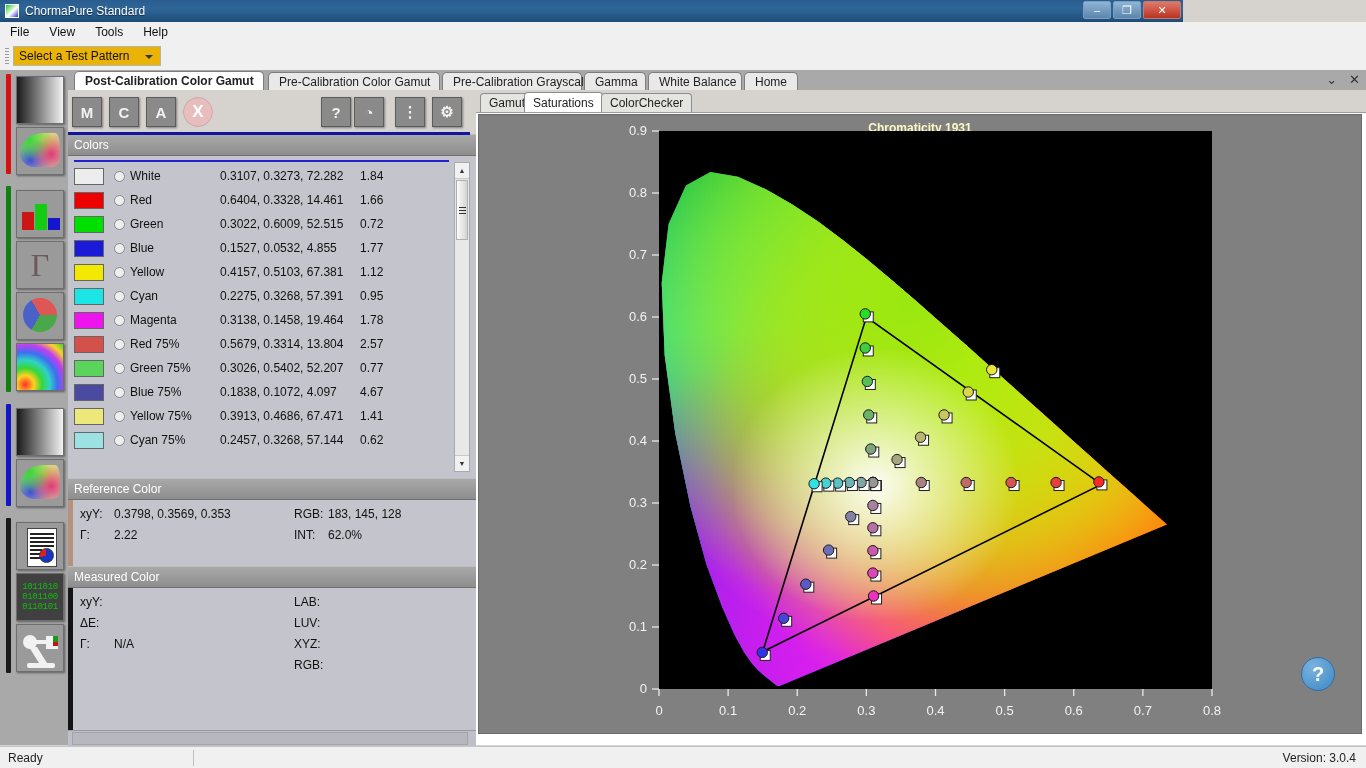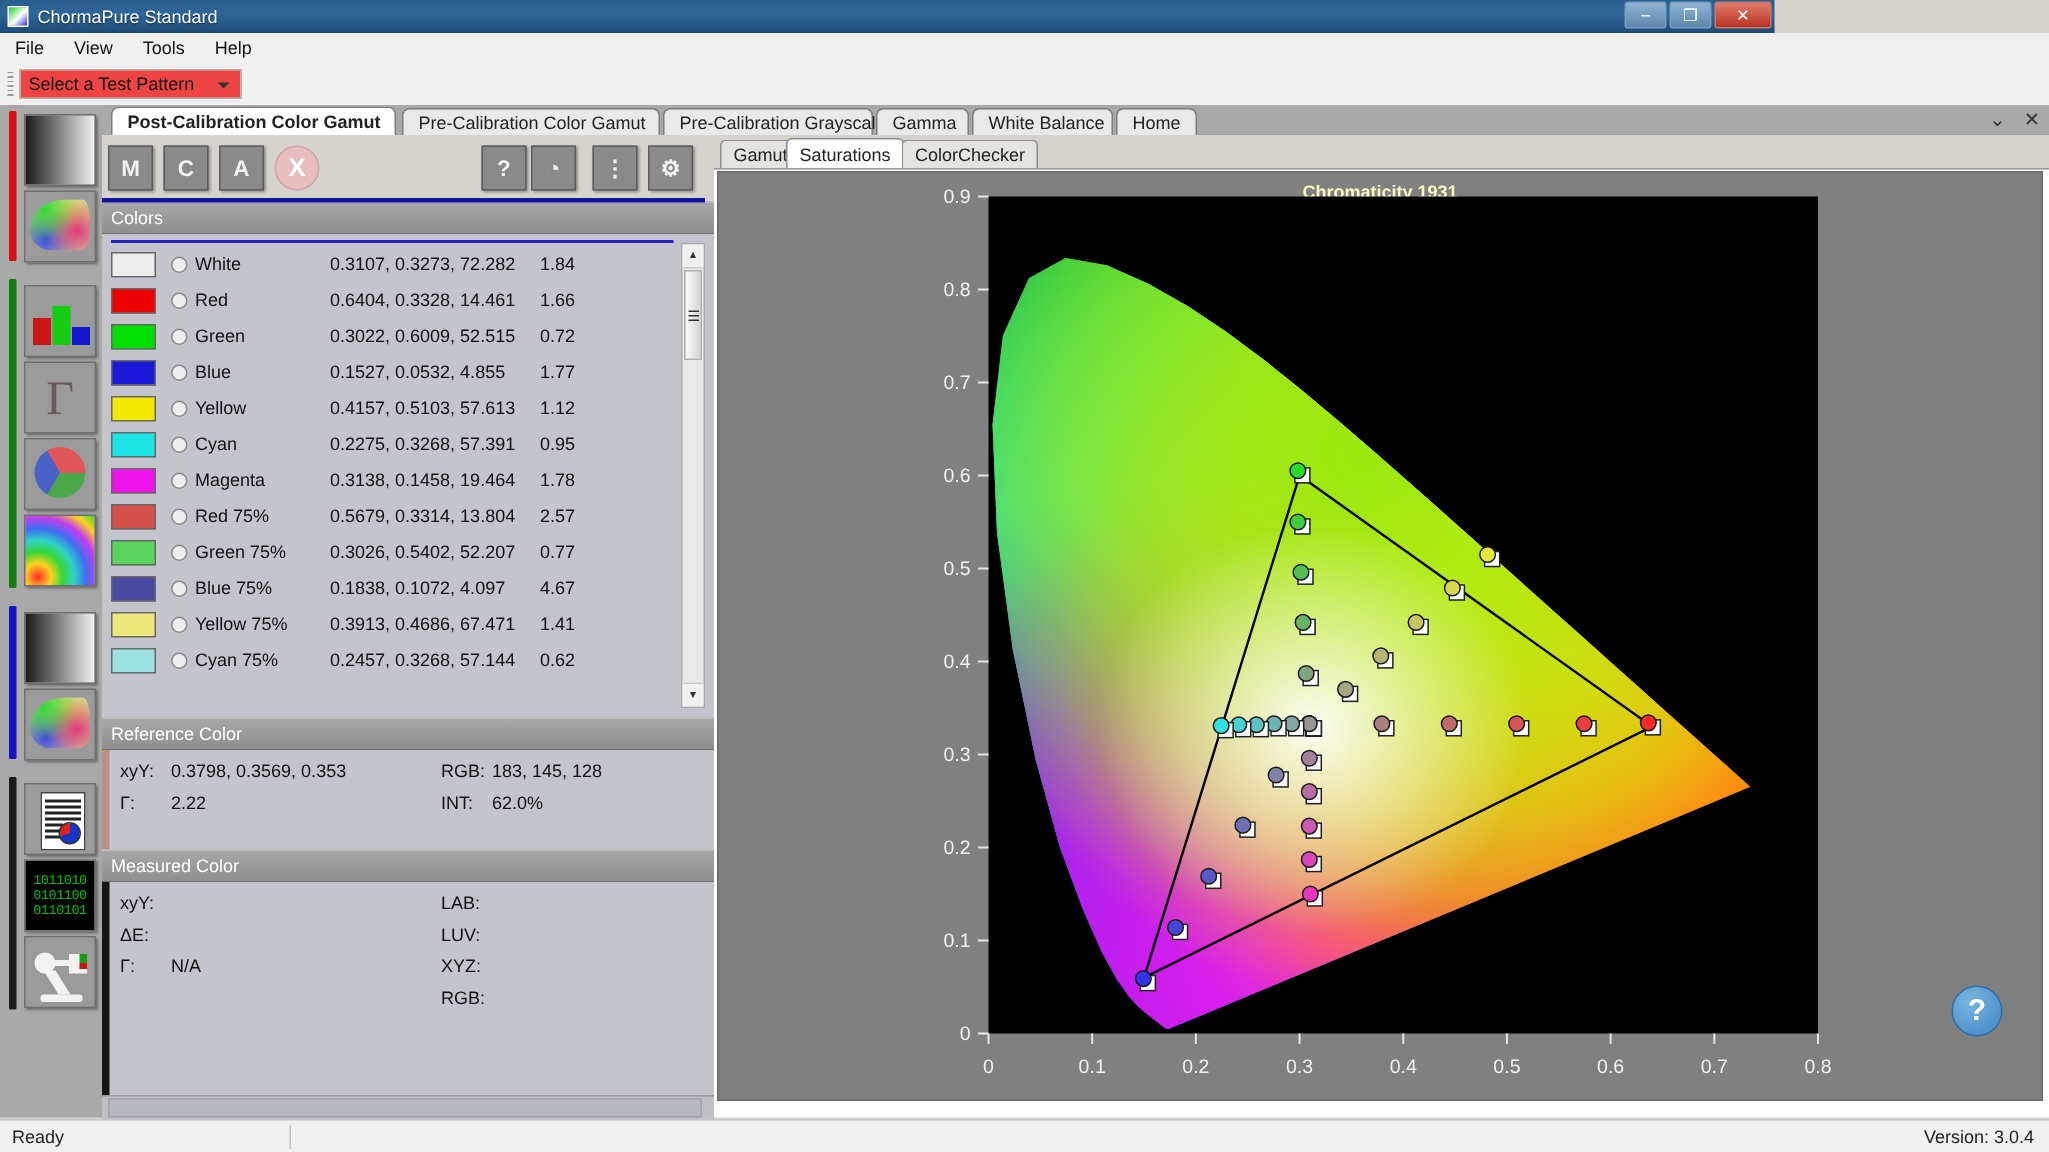--- a/index.html
+++ b/index.html
@@ -43,21 +43,21 @@
 
   
   .ptbar{
     position:absolute;left:0;top:42px;width:1366px;height:28px;
     background:#f0f0f0;border-bottom:1px solid #c8c8c0;
     display:flex;align-items:center;
   }
   .grip{width:4px;height:16px;margin:0 4px 0 5px;
     background-image:repeating-linear-gradient(to bottom,#9b9b9b 0 1px,transparent 1px 3px);}
   .combo{
-    width:148px;height:20px;background:#ef4444;border:1px solid #b5b5ac;
+    width:148px;height:20px;background:#eab308;border:1px solid #b5b5ac;
     display:flex;align-items:center;box-sizing:border-box;position:relative;
   }
   .combo span{padding-left:5px;font-size:12px;color:#111;}
   .combo .caret{
     position:absolute;right:7px;top:8px;width:0;height:0;
     border-left:4px solid transparent;border-right:4px solid transparent;border-top:4px solid #333;
   }
 
   
   .rail{
@@ -94,21 +94,21 @@
     background:conic-gradient(from -30deg,#e05555 0deg 120deg,#4aa84a 120deg 240deg,#4a62c8 240deg 360deg);
   }
   .ico-rainbow{width:100%;height:100%;
     background:
       radial-gradient(circle at 18% 88%,#ff2d2d 0%,#ffd21f 16%,#36d736 30%,#2fd2c8 44%,#3d6ff0 58%,#c33df0 72%,#ffd21f 86%,#36d736 100%);}
   .ico-doc{width:100%;height:100%;background:#9a9a9a;position:relative;}
   .ico-doc .pg{position:absolute;left:10px;top:5px;width:28px;height:37px;background:#fff;border:1px solid #444;}
   .ico-doc .ln{position:absolute;left:2px;height:2px;background:#222;}
   .ico-doc .pie{position:absolute;right:2px;bottom:3px;width:13px;height:13px;border-radius:50%;
     background:conic-gradient(#1436c8 0 70%,#e02020 70% 100%);border:1px solid #333;}
-  .ico-bin{width:100%;height:100%;background:#000000;color:#0bbd0b;font-family:"Liberation Mono",monospace;
+  .ico-bin{width:100%;height:100%;background:#404040;color:#0bbd0b;font-family:"Liberation Mono",monospace;
     font-size:9px;line-height:10px;text-align:center;padding-top:8px;box-sizing:border-box;letter-spacing:-.3px;}
   .ico-probe{width:100%;height:100%;background:#9a9a9a;position:relative;}
 
   
   .tabstrip{
     position:absolute;left:68px;top:70px;width:1298px;height:20px;
     background:#a9a9a9;border-bottom:1px solid #6f6f6f;
   }
   .tab{
     position:absolute;top:2px;height:18px;line-height:18px;
@@ -389,21 +389,21 @@
             <tr>
               <td style="width:36px"><span class="sw" style="background:#1a1ad8"></span></td>
               <td style="width:110px"><span class="radio"></span><span>Blue</span></td>
               <td style="width:140px">0.1527, 0.0532, 4.855</td>
               <td style="width:48px">1.77</td>
               <td style="width:41px"></td>
             </tr>
             <tr>
               <td style="width:36px"><span class="sw" style="background:#f2e800"></span></td>
               <td style="width:110px"><span class="radio"></span><span>Yellow</span></td>
-              <td style="width:140px">0.4157, 0.5103, 57.613</td>
+              <td style="width:140px">0.4157, 0.5103, 67.381</td>
               <td style="width:48px">1.12</td>
               <td style="width:41px"></td>
             </tr>
             <tr>
               <td style="width:36px"><span class="sw" style="background:#1ee5e5"></span></td>
               <td style="width:110px"><span class="radio"></span><span>Cyan</span></td>
               <td style="width:140px">0.2275, 0.3268, 57.391</td>
               <td style="width:48px">0.95</td>
               <td style="width:41px"></td>
             </tr>

